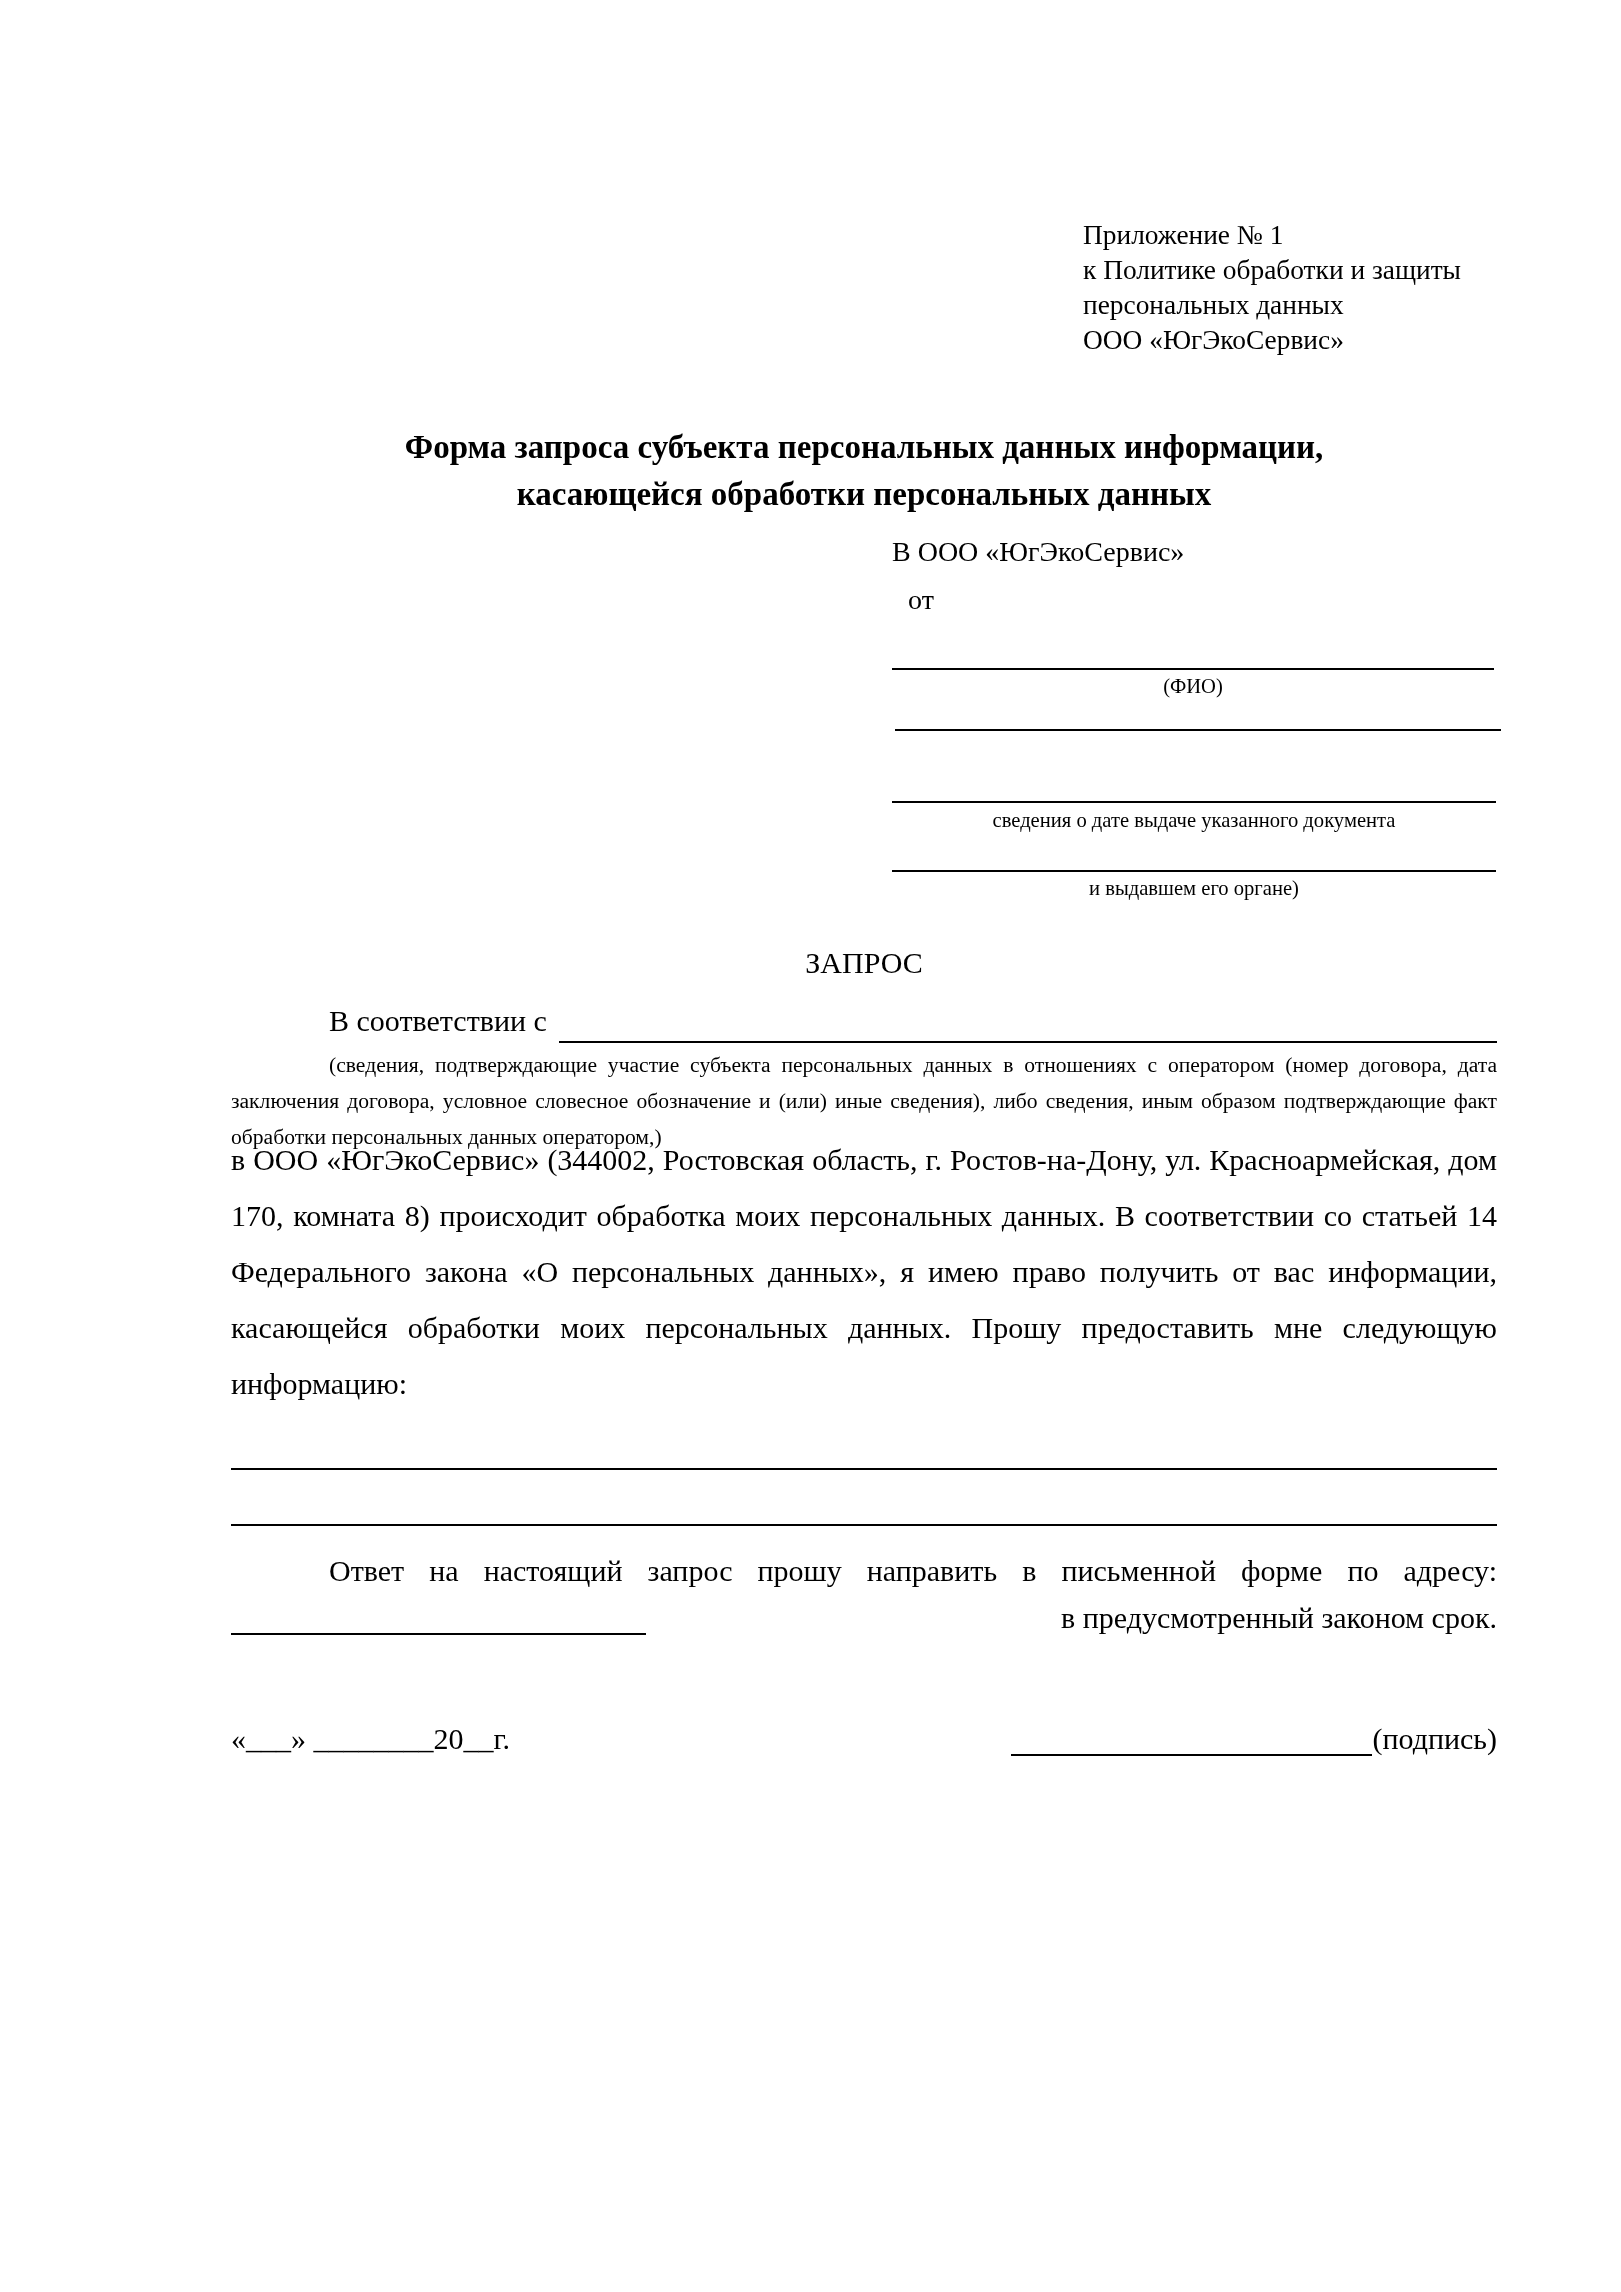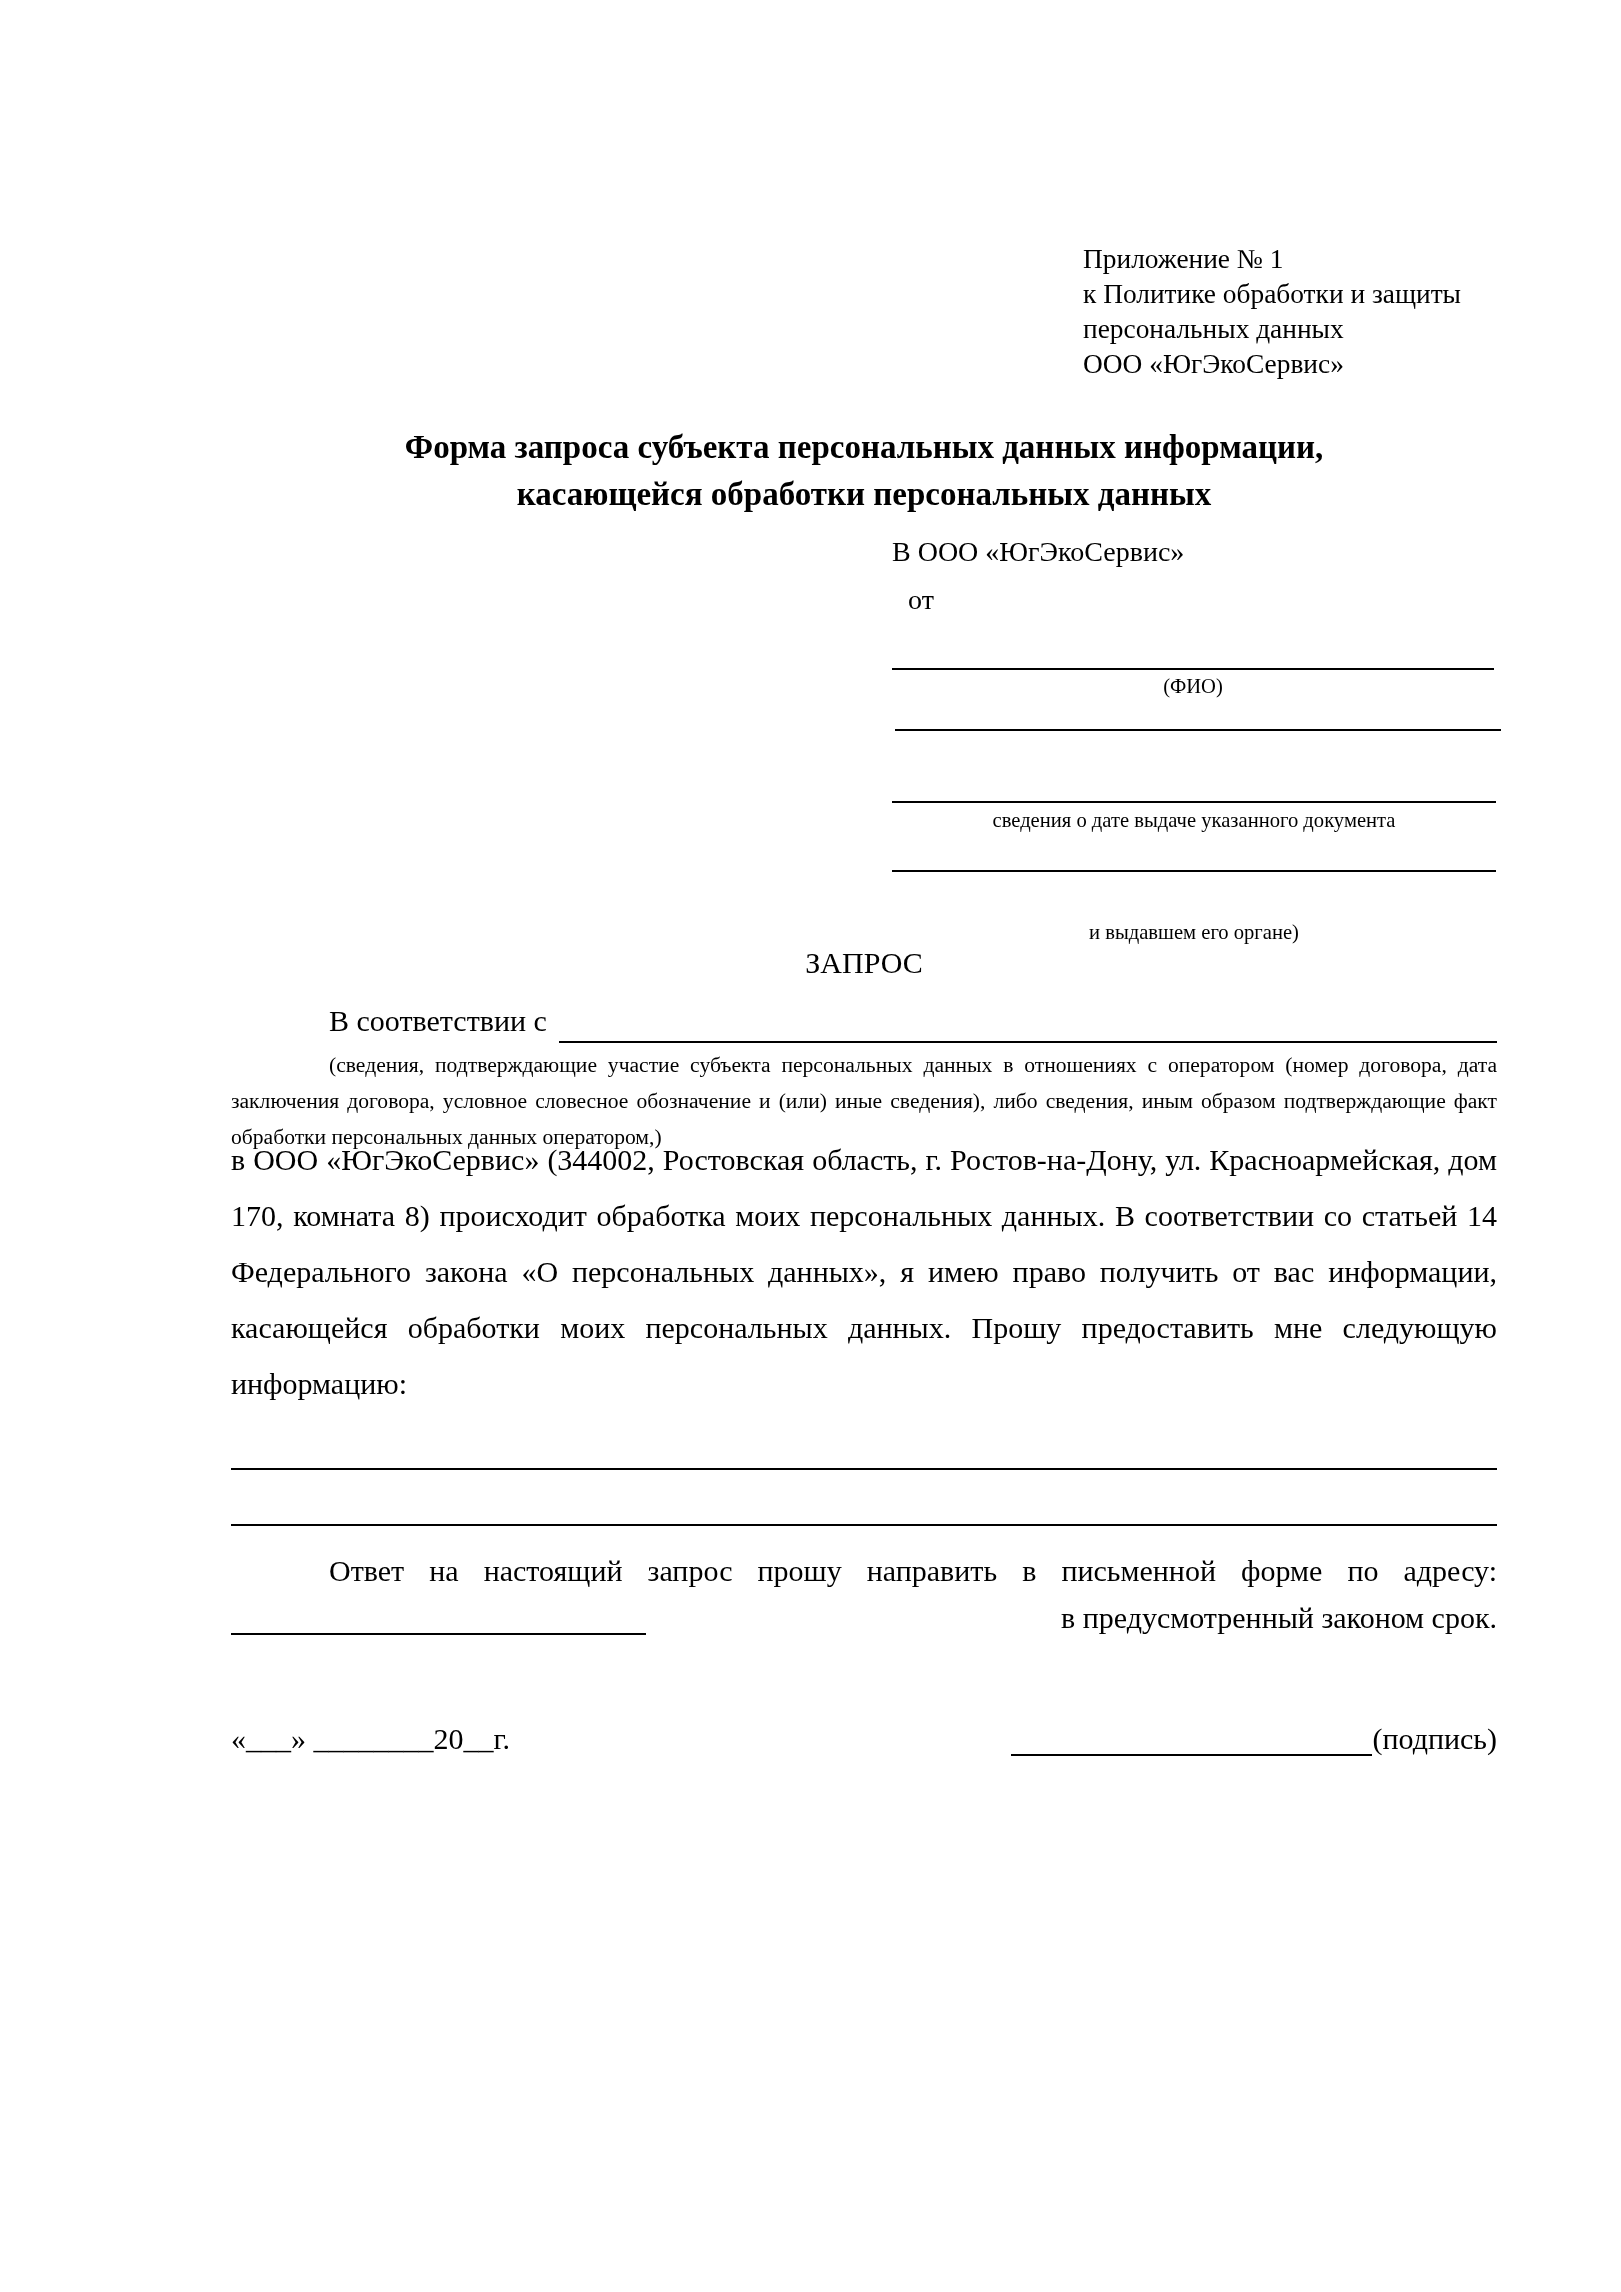--- a/index.html
+++ b/index.html
@@ -10,41 +10,41 @@
     background: #ffffff;
     font-family: "Liberation Serif", "DejaVu Serif", serif;
     color: #000;
     overflow: hidden;
   }
   .abs { position: absolute; }
 
   
   .header-note {
     left: 1083px; top: 218px; width: 451px;
-    font-size: 27.4px; line-height: 35px; text-align: left; margin-top: 24px;
+    font-size: 27.4px; line-height: 35px; text-align: left;
   }
 
   
   .doc-title {
     left: 231px; top: 424px; width: 1266px;
     font-size: 33px; font-weight: bold; text-align: center; line-height: 47px;
   }
   .addr-to   { left: 892px; top: 536px; width: 608px; font-size: 28px; }
   .addr-from { left: 892px; top: 584px; width: 608px; font-size: 28px; margin-left: 16px; }
   .blankline {
     border-bottom: 2px solid #000;
   }
   .f-line1 { left: 892px; top: 637px; width: 602px; height: 31px; }
   .f-cap1  { left: 892px; top: 674px; width: 602px; }
   .f-line2 { left: 895px; top: 698px; width: 606px; height: 31px; }
   .f-cap2  { left: 892px; top: 735px; width: 608px; }
   .f-line3 { left: 892px; top: 770px; width: 604px; height: 31px; }
   .f-cap3  { left: 892px; top: 808px; width: 604px; }
   .f-line4 { left: 892px; top: 839px; width: 604px; height: 31px; }
-  .f-cap4  { left: 892px; top: 920px; width: 604px; }
+  .f-cap4  { left: 892px; top: 876px; width: 604px; }
   .small-cap { font-size: 20.6px; text-align: center; line-height: 25.5px; }
 
   .request-heading {
     left: 231px; top: 943px; width: 1266px;
     font-size: 30px; text-align: center; line-height: 39px;
   }
 
   .accordance-row {
     left: 231px; top: 1004px; width: 1266px; height: 37px;
     display: flex; align-items: flex-start; font-size: 30px;

